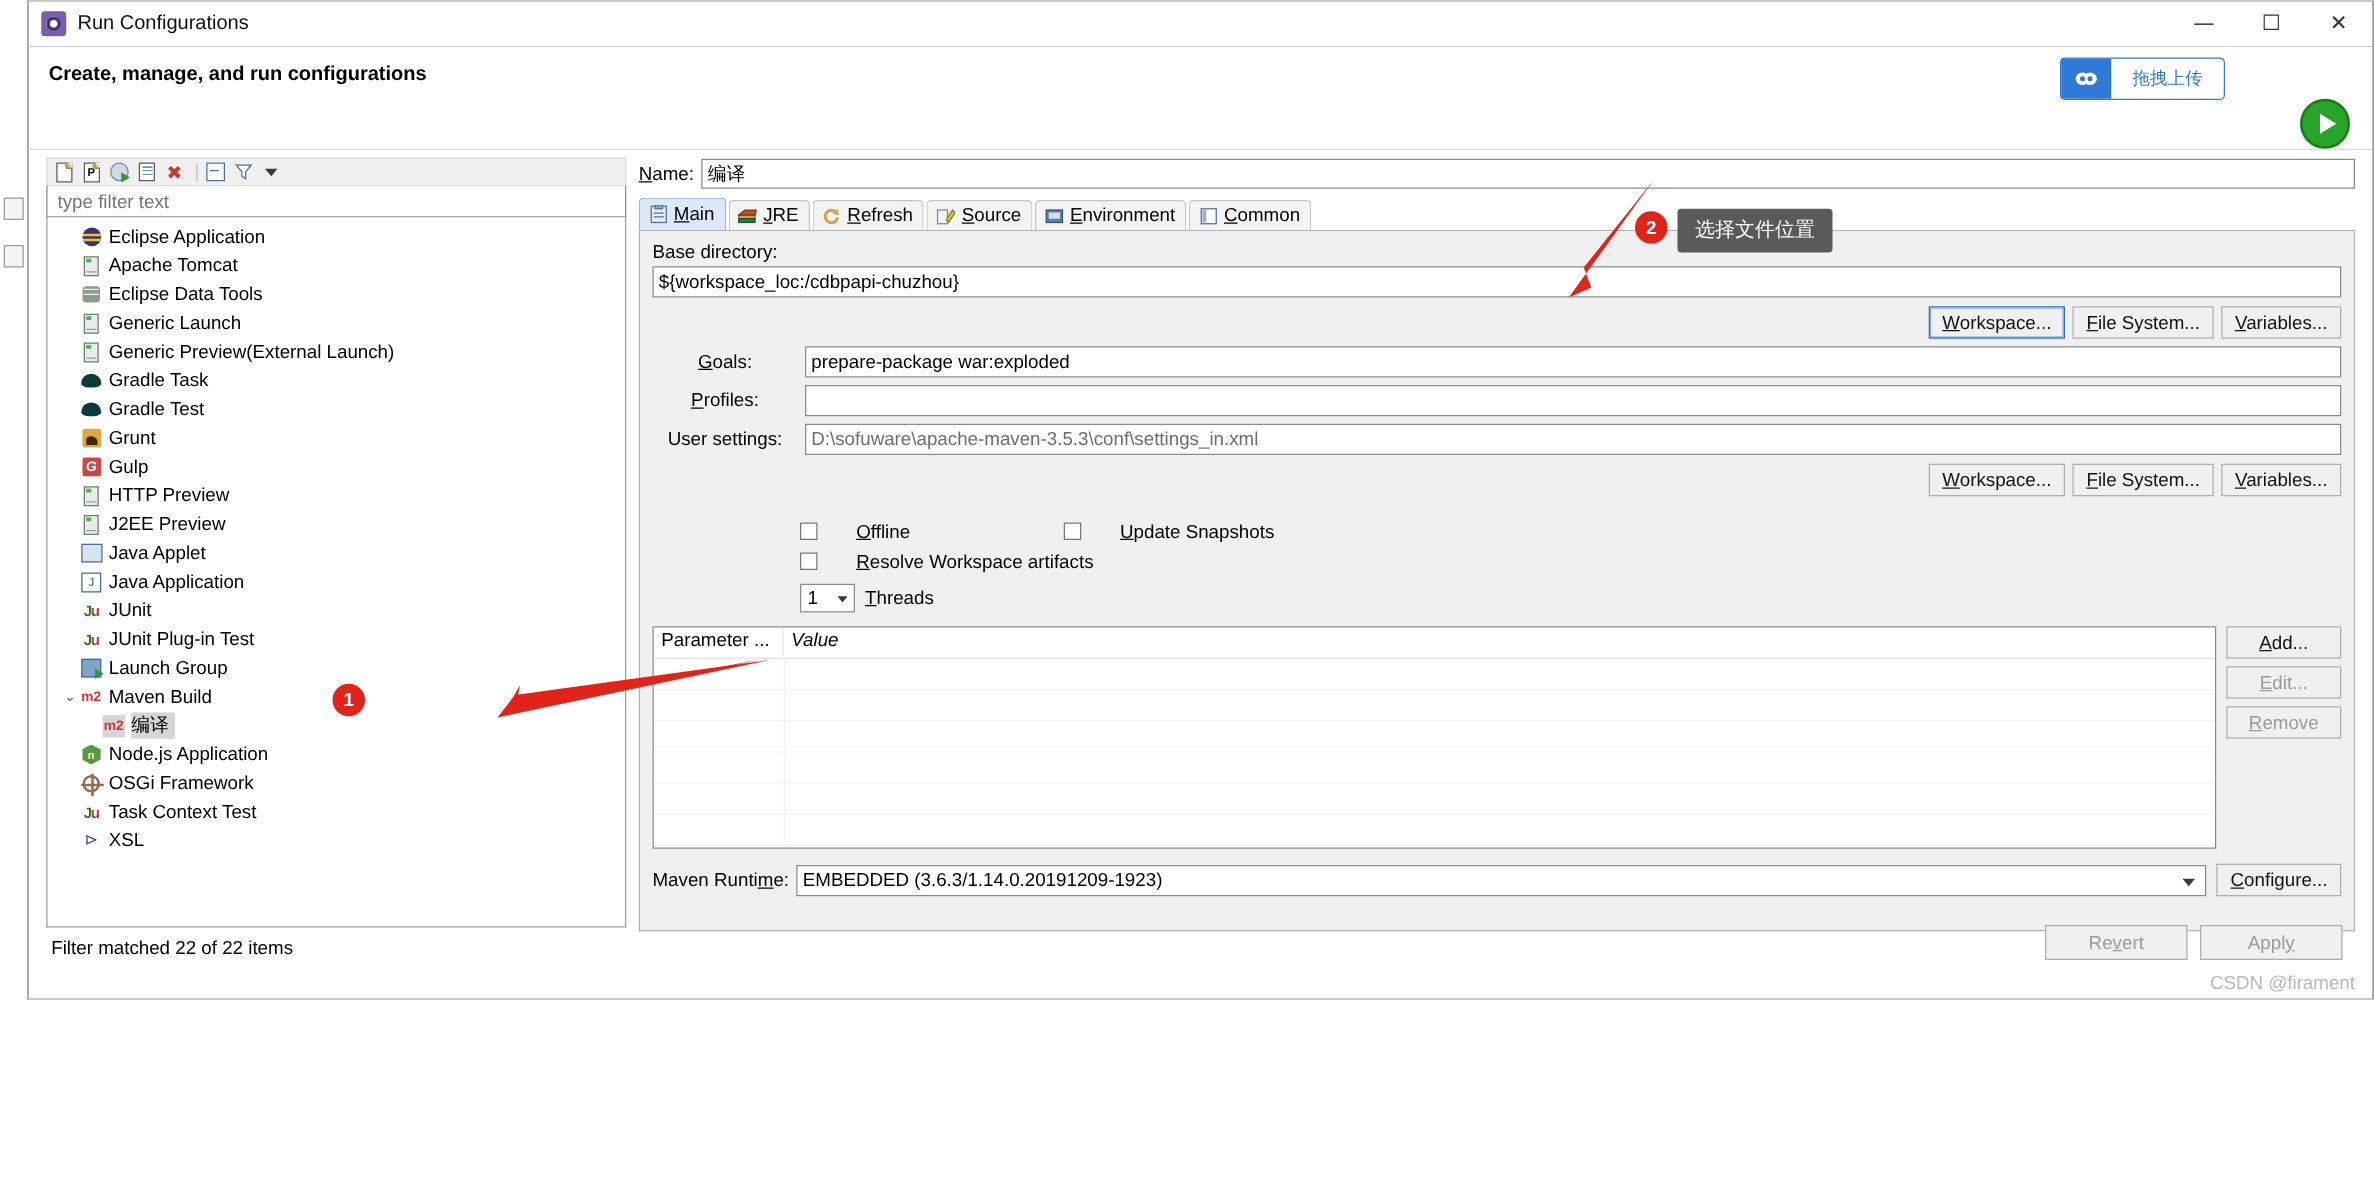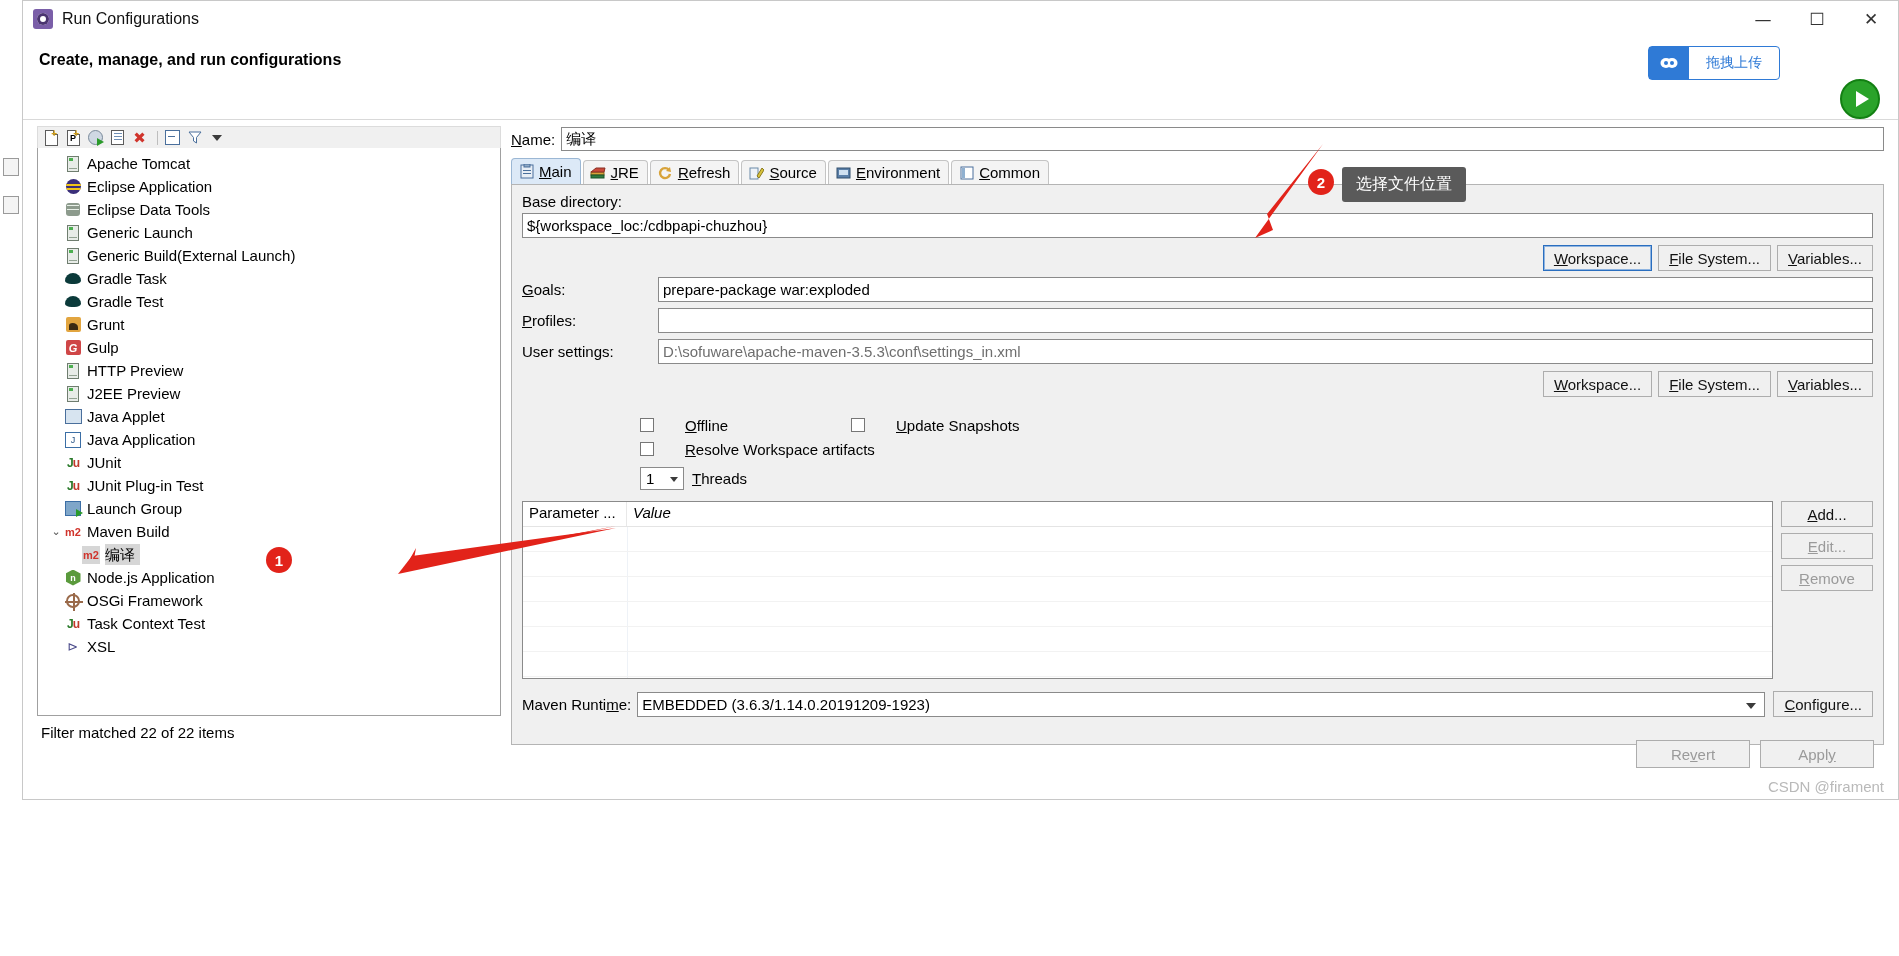--- a/index.html
+++ b/index.html
@@ -341,21 +341,21 @@
     cursor: default;
   }
   .btn u { text-decoration: underline; }
   .btn.focus { border: 1px solid #2a6ebf; box-shadow: inset 0 0 0 1px #8fb4e0; }
   .btn[disabled] { color: #9a9a9a; }
   .lbl-row {
     display: flex; align-items: center;
     margin-top: 6px;
   }
   .lbl-row .lab {
-    width: 116px; text-align: left; padding-right: 20px;
+    width: 116px; text-align: center; padding-right: 6px;
     font-size: 15px; flex: none;
   }
   .lbl-row.us .lab { width: 116px; }
   .chk-area { margin-top: 16px; padding-left: 118px; }
   .chk-line { display: flex; align-items: center; height: 24px; }
   .chk {
     width: 14px; height: 14px;
     border: 1px solid #767676;
     background: #fff;
     margin-right: 6px;
@@ -549,57 +549,60 @@
             <svg width="14" height="13" viewBox="0 0 14 13">
               <path d="M1 1 H13 L8.5 6.5 V12 L5.5 10 V6.5 Z" fill="#ffffff" stroke="#4a6f9c" stroke-width="1"></path>
             </svg>
           </div>
         </div>
         <div class="tb-ic">
           <div class="caret-dn"></div>
         </div>
       </div>
 
+      <div class="filter-box">
+        <input class="filter-input" type="text" placeholder="type filter text" style="">
+      </div>
 
       <div class="tree">
         <div class="tree-inner" id="tree-inner">
             <div class="tnode">
               <span class="twisty"></span>
               <span class="ticon">
+                <span class="ic-eclipse"></span>
+              </span>
+              <span class="tlabel">Eclipse Application</span>
+            </div>
+            <div class="tnode">
+              <span class="twisty"></span>
+              <span class="ticon">
                 <span class="ic-server"></span>
               </span>
               <span class="tlabel">Apache Tomcat</span>
             </div>
             <div class="tnode">
               <span class="twisty"></span>
               <span class="ticon">
-                <span class="ic-eclipse"></span>
-              </span>
-              <span class="tlabel">Eclipse Application</span>
-            </div>
-            <div class="tnode">
-              <span class="twisty"></span>
-              <span class="ticon">
                 <span class="ic-db"></span>
               </span>
               <span class="tlabel">Eclipse Data Tools</span>
             </div>
             <div class="tnode">
               <span class="twisty"></span>
               <span class="ticon">
                 <span class="ic-server"></span>
               </span>
               <span class="tlabel">Generic Launch</span>
             </div>
             <div class="tnode">
               <span class="twisty"></span>
               <span class="ticon">
                 <span class="ic-server"></span>
               </span>
-              <span class="tlabel">Generic Build(External Launch)</span>
+              <span class="tlabel">Generic Preview(External Launch)</span>
             </div>
             <div class="tnode">
               <span class="twisty"></span>
               <span class="ticon">
                 <span class="ic-gradle"></span>
               </span>
               <span class="tlabel">Gradle Task</span>
             </div>
             <div class="tnode">
               <span class="twisty"></span>

